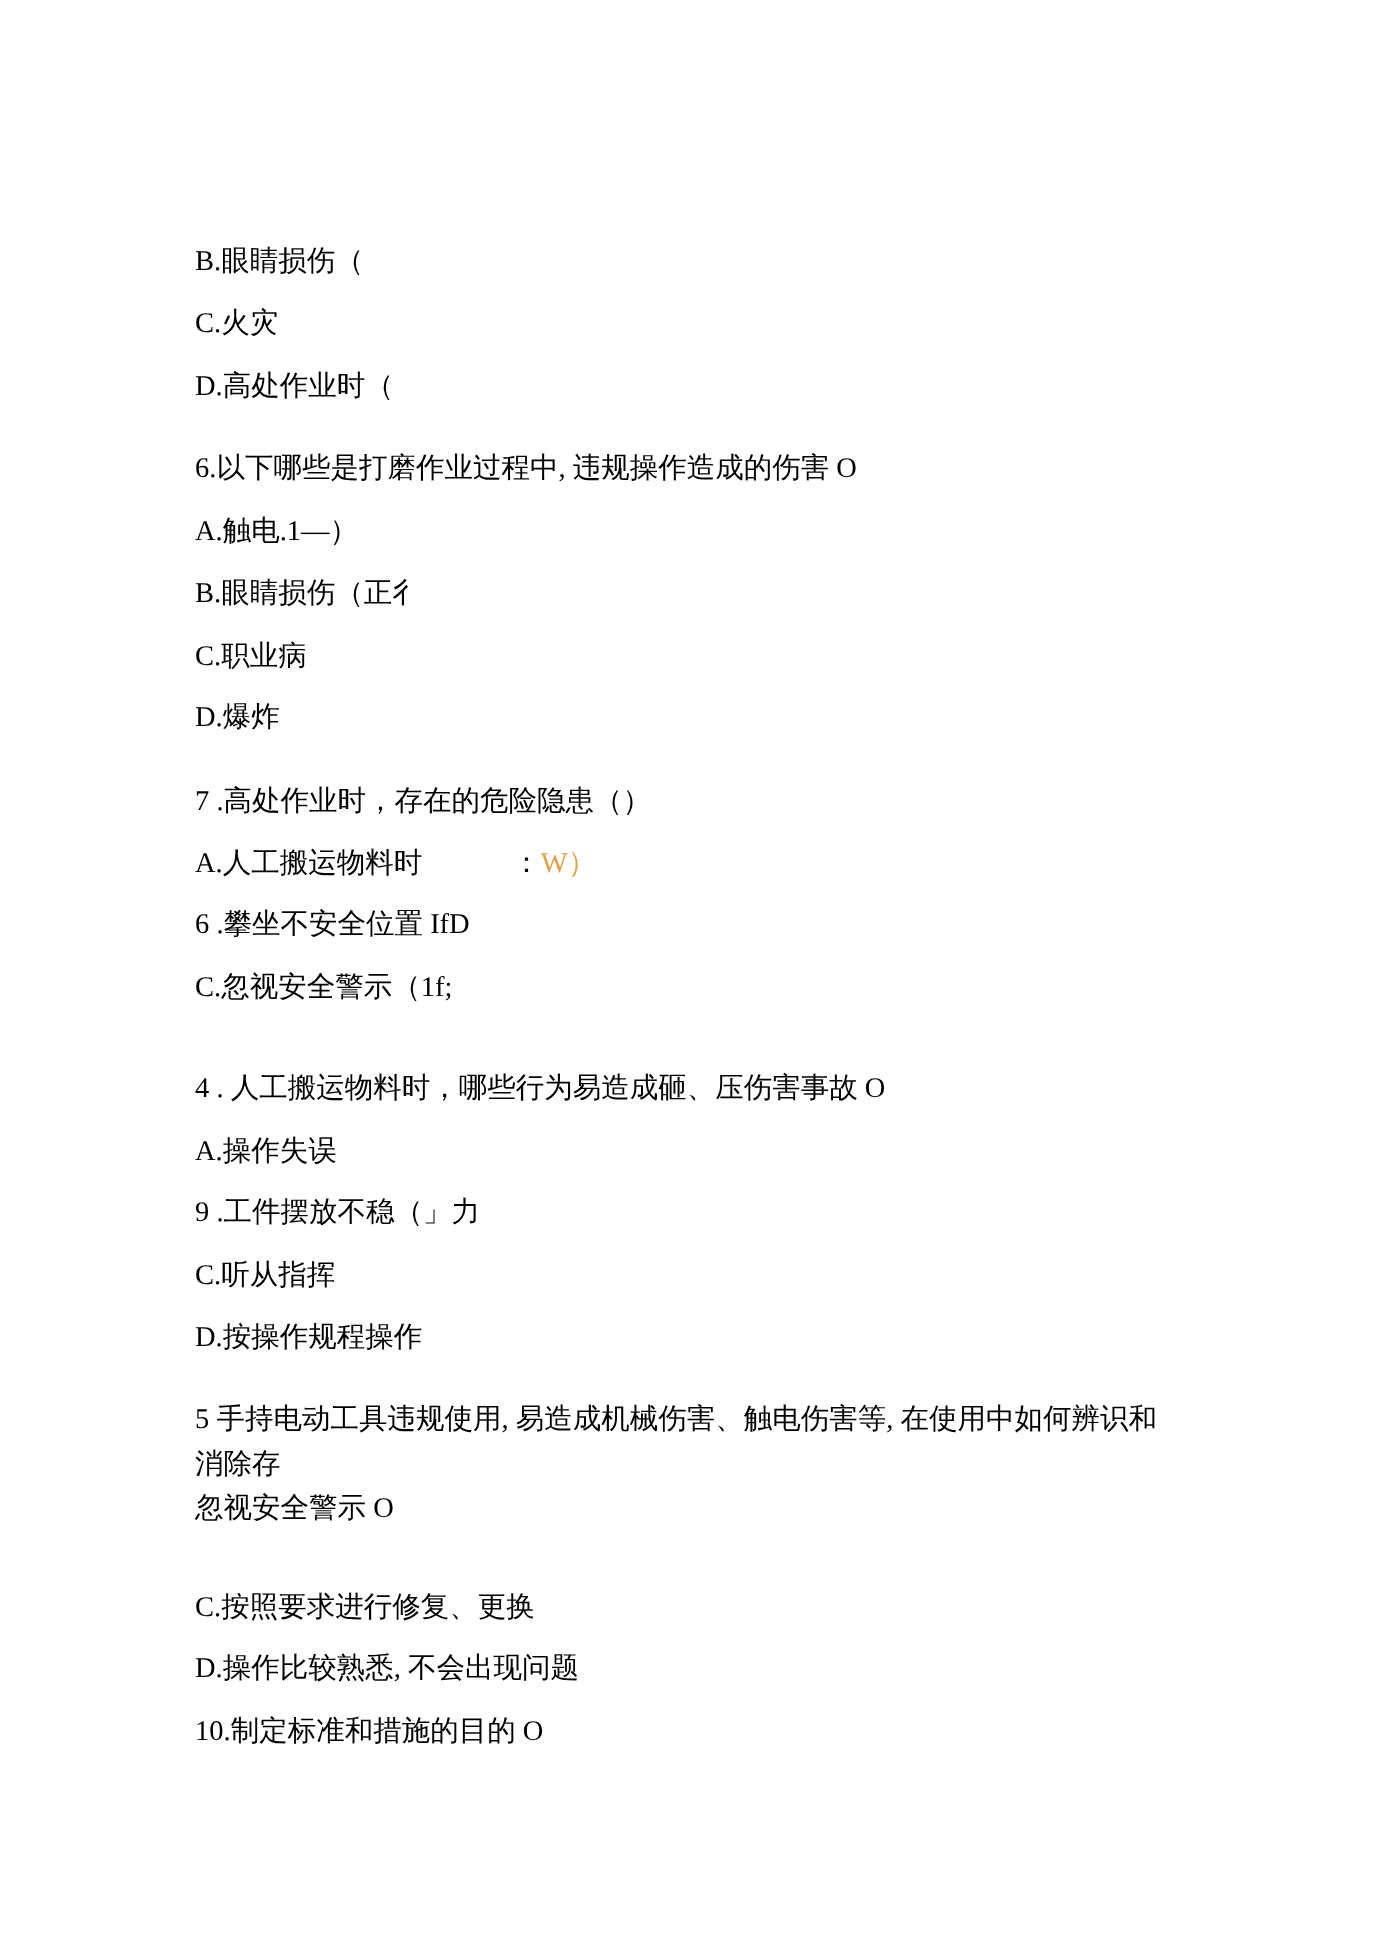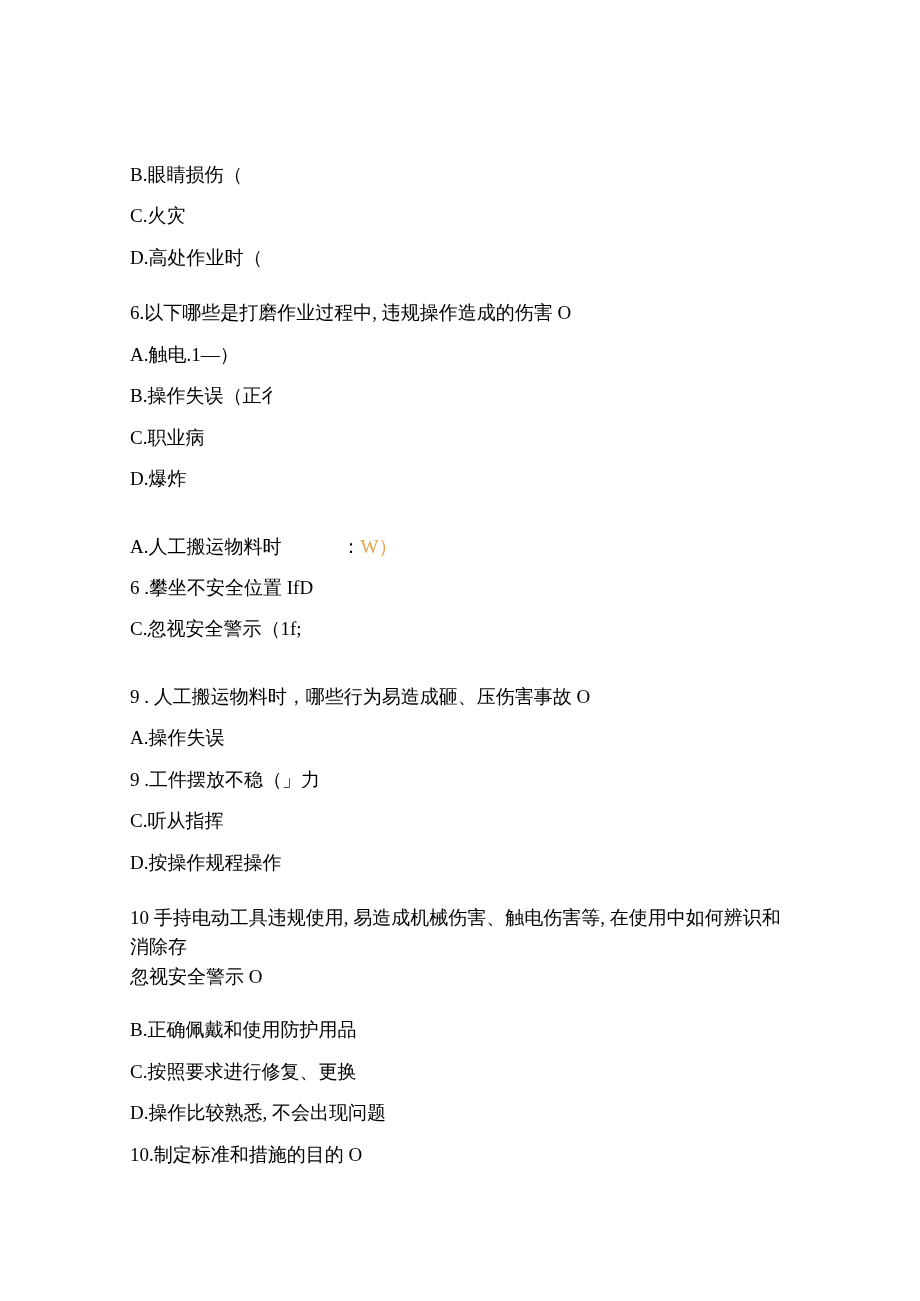--- a/index.html
+++ b/index.html
@@ -38,57 +38,57 @@
   <p class="para">C.火灾</p>
   <div class="gap-small"></div>
   <p class="para">D.高处作业时（</p>
 
   <div class="gap-med"></div>
 
   <p class="para">6.以下哪些是打磨作业过程中, 违规操作造成的伤害 O</p>
   <div class="gap-small"></div>
   <p class="para">A.触电.1—）</p>
   <div class="gap-small"></div>
-  <p class="para">B.操作失误（正彳</p>
+  <p class="para">B.眼睛损伤（正彳</p>
   <div class="gap-small"></div>
   <p class="para">C.职业病</p>
   <div class="gap-small"></div>
   <p class="para">D.爆炸</p>
 
   <div class="gap-med"></div>
 
+  <p class="para">7 .高处作业时，存在的危险隐患（）</p>
   <div class="gap-small"></div>
   <p class="para">
     <span>A.人工搬运物料时</span><span class="inline-pad"></span><span>：</span><span class="orange">W）</span>
   </p>
   <div class="gap-small"></div>
   <p class="para">6  .攀坐不安全位置 IfD</p>
   <div class="gap-small"></div>
   <p class="para">C.忽视安全警示（1f;</p>
   <div class="gap-small"></div>
 
   <div class="gap-med"></div>
 
-  <p class="para">9 . 人工搬运物料时，哪些行为易造成砸、压伤害事故 O</p>
+  <p class="para">4 . 人工搬运物料时，哪些行为易造成砸、压伤害事故 O</p>
   <div class="gap-small"></div>
   <p class="para">A.操作失误</p>
   <div class="gap-small"></div>
   <p class="para">9  .工件摆放不稳（」力</p>
   <div class="gap-small"></div>
   <p class="para">C.听从指挥</p>
   <div class="gap-small"></div>
   <p class="para">D.按操作规程操作</p>
 
   <div class="gap-med"></div>
 
-  <p class="para">10 手持电动工具违规使用, 易造成机械伤害、触电伤害等, 在使用中如何辨识和消除存</p>
+  <p class="para">5 手持电动工具违规使用, 易造成机械伤害、触电伤害等, 在使用中如何辨识和消除存</p>
   <p class="para">忽视安全警示 O</p>
   <div class="gap-small"></div>
   <div class="gap-small"></div>
-  <p class="para">B.正确佩戴和使用防护用品</p>
   <div class="gap-small"></div>
   <p class="para">C.按照要求进行修复、更换</p>
   <div class="gap-small"></div>
   <p class="para">D.操作比较熟悉, 不会出现问题</p>
   <div class="gap-small"></div>
   <p class="para">10.制定标准和措施的目的 O</p>
 
 </div>
 
 </body></html>

